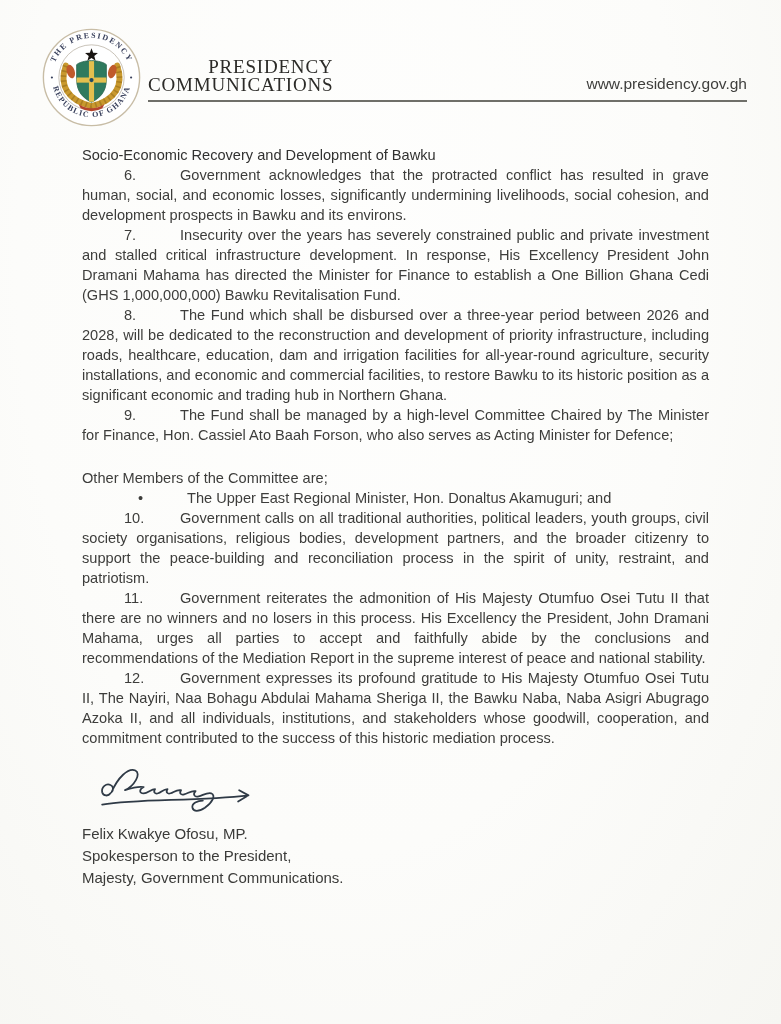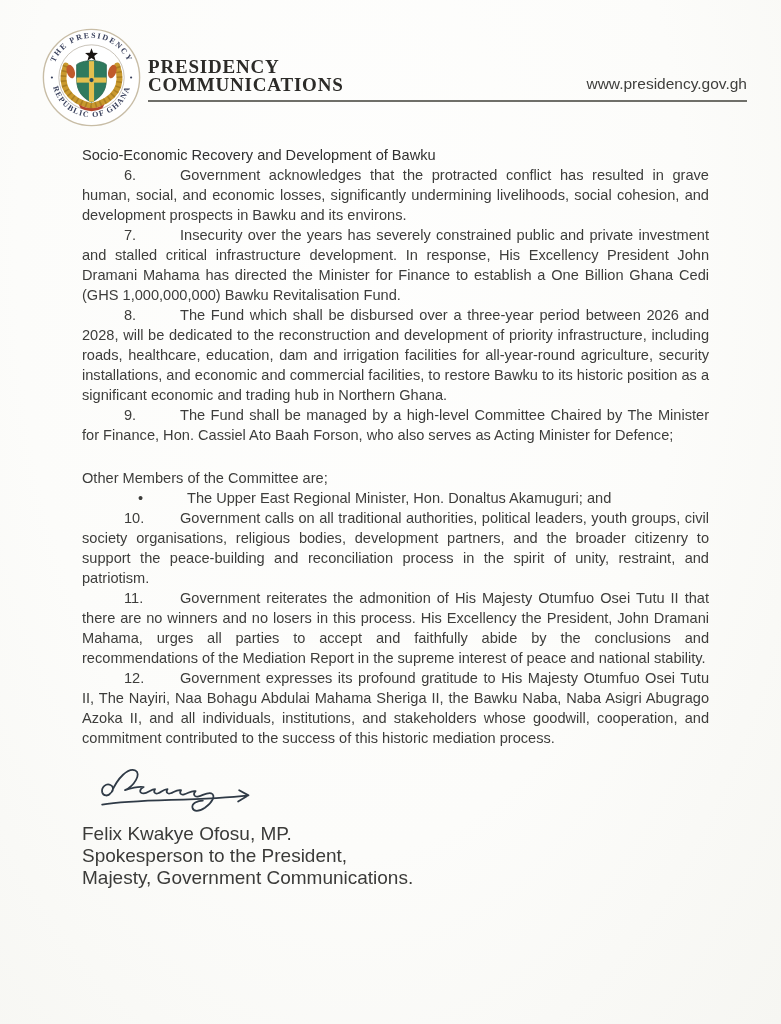--- a/index.html
+++ b/index.html
@@ -16,40 +16,40 @@
   header{position:relative;height:103px;}
   .seal{position:absolute;left:42px;top:28px;width:99px;height:99px;}
   .brand-row{
     margin-left:148px;margin-right:34px;
     padding-top:58px;padding-bottom:6px;
     display:flex;justify-content:space-between;align-items:flex-end;
     border-bottom:2px solid #6f6f69;
   }
   .brand-name{
     font-family:"Liberation Serif", serif;
-    font-weight:700;font-size:19px;line-height:18px;
-    letter-spacing:0.8px;color:#2c2b28;
+    font-weight:400;font-size:19px;line-height:18px;
+    letter-spacing:0.8px;color:#2c2b28;text-align:right;
   }
   .website{font-size:15.5px;color:#3e3e3c;padding-bottom:1px;}
   
   main{margin:0 72px 0 82px;padding-top:42px;}
   main p, main h2{
     margin:0;font-size:14.6px;line-height:20px;
     text-align:justify;color:#3d3d3b;
   }
   main h2{font-weight:400;color:#313130;text-align:left;}
   .np{text-indent:42px;}
   .num{display:inline-block;width:56px;text-indent:0;}
   .bullet{text-indent:56px;}
   .dot{display:inline-block;width:49px;text-indent:0;}
   .committee-intro{margin-top:23px;}
   .h2-call{margin-top:13px;}
   
   .signature{margin:10px 0 0 14px;display:block;}
-  .signatory{margin-top:10px;font-size:19px;line-height:22px;color:#3b3b39;}
+  .signatory{margin-top:10px;font-size:15px;line-height:22px;color:#3b3b39;}
   .signatory div{white-space:nowrap;}
 </style>
 </head>
 <body>
 
 <div class="page">
 
   <header>
 
     <svg class="seal" viewBox="0 0 100 100" aria-hidden="true">

